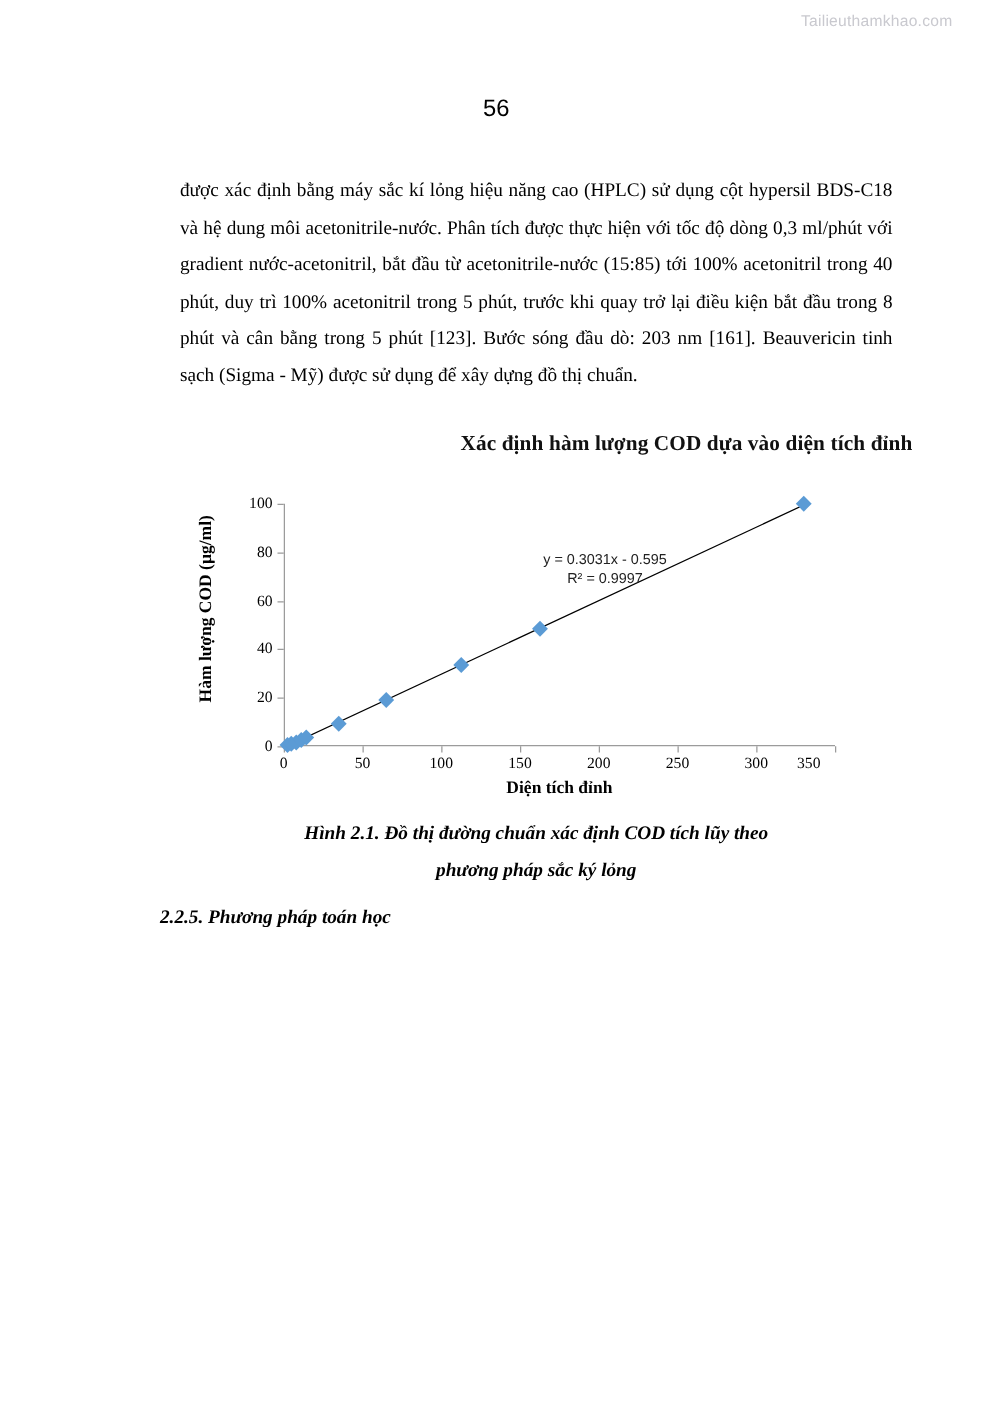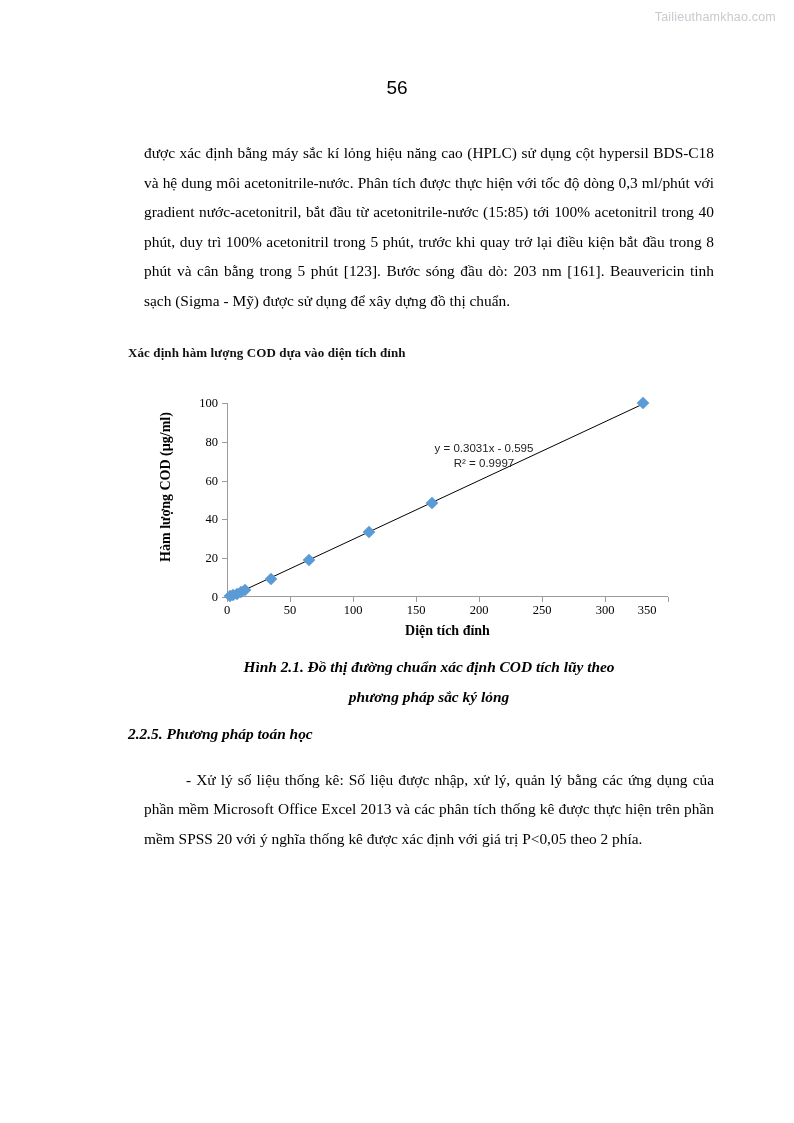--- a/index.html
+++ b/index.html
@@ -14,21 +14,21 @@
   }
   .page {
     position:absolute; inset:0;
     width:794px; height:1123px;
     background:#fff;
   }
 
   
   .watermark {
     position:absolute;
-    top:10px; right:18px;
+    top:10px; right:32px;
     font-family:"Liberation Sans", sans-serif;
     font-size:12.5px;
     color:#c9c9cf;
     letter-spacing:.2px;
     white-space:nowrap;
   }
 
   
   .page-number {
     position:absolute;
@@ -56,24 +56,24 @@
 
   
   .chart-block {
     position:absolute;
     left:128px; top:345px;
     width:602px; height:290px;
   }
   .chart-title {
     position:absolute;
     left:0; top:0; width:602px;
-    text-align:left;
-    font-family:"Liberation Serif", serif;
-    font-weight:bold;
-    font-size:13px;
+    text-align:right;
+    font-family:"Liberation Serif", serif;
+    font-weight:bold;
+    font-size:17px;
     color:#111;
     letter-spacing:.1px;
   }
   .chart-area {
     position:absolute;
     left:0; top:24px;
     width:602px; height:266px;
   }
 
   
@@ -272,16 +272,15 @@
     </div>
   </div>
 
   <div class="caption">
     <div>Hình 2.1. Đồ thị đường chuẩn xác định COD tích lũy theo</div>
     <div>phương pháp sắc ký lỏng</div>
   </div>
 
   <div class="section">
     <h3 class="heading">2.2.5. Phương pháp toán học</h3>
-    <p class="body indent">- Xử lý số liệu thống kê: Số liệu được nhập, xử lý, quản lý bằng các ứng dụng của phần mềm Microsoft Office Excel 2013 và các phân tích thống kê được thực hiện trên phần mềm SPSS 20 với ý nghĩa thống kê được xác định với giá trị P&lt;0,05 theo 2 phía.</p>
   </div>
 
 </div>
 
 </body></html>

